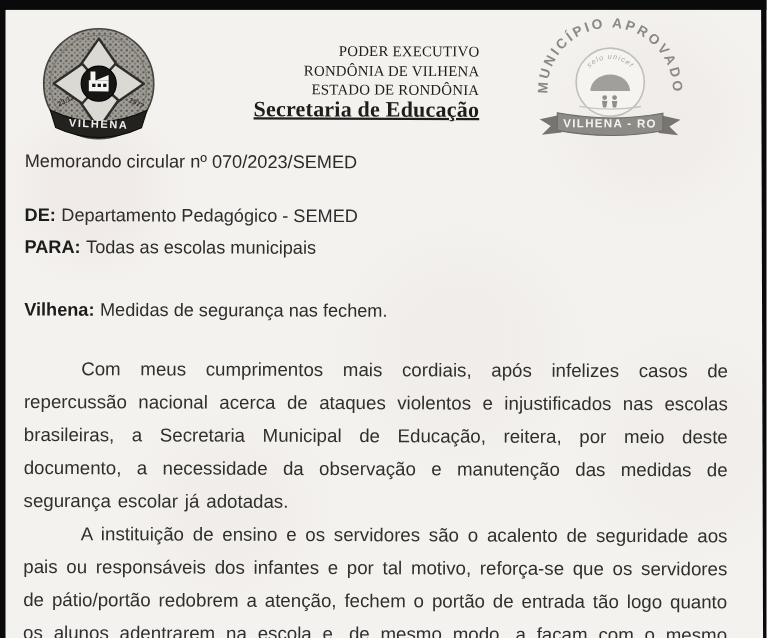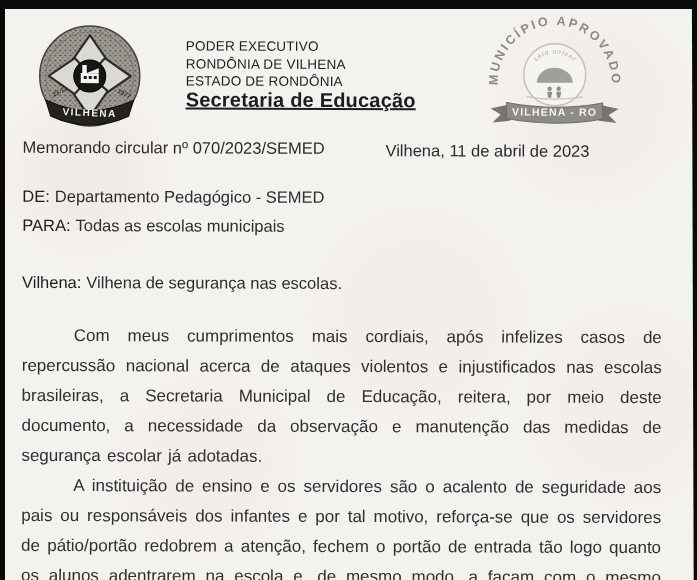--- a/index.html
+++ b/index.html
@@ -23,33 +23,34 @@
   .edge-top{left:0;top:0;width:697px;height:9px;}
   .edge-left{left:0;top:0;width:5px;height:580px;}
   .edge-right{right:0;top:0;width:6px;height:580px;clip-path:polygon(15% 0,100% 0,100% 100%,45% 100%);}
   .content{position:absolute;left:0;top:0;width:697px;height:580px;transform:rotate(0.2deg);}
 
   .seal-left{position:absolute;left:33px;top:25px;width:112px;height:110px;}
   .seal-right{position:absolute;left:478px;top:12px;width:152px;height:116px;}
 
   .letterhead{
     position:absolute;left:185px;top:38px;width:250px;
-    text-align:left;color:#1d1d1b;font-size:13.5px;line-height:17.5px;
+    text-align:right;color:#1d1d1b;font-size:13.5px;line-height:17.5px;
     letter-spacing:0.2px;
+    font-family:Liberation Serif, serif;
   }
   .letterhead .secretariat{
     font-weight:bold;font-size:20px;text-decoration:underline;margin-top:1px;
   }
 
   .memo-row{position:absolute;left:22px;top:139px;width:650px;height:22px;color:#2b2b29;font-size:16.5px;}
   .memo-ref{position:absolute;left:0;top:0;}
   .memo-date{position:absolute;left:363px;top:2px;}
 
   .field{position:absolute;left:22px;color:#2d2d2b;font-size:16.5px;}
-  .field .lbl{font-weight:normal;color:#1c1c1a;margin-right:5px;}
+  .field .lbl{font-weight:bold;color:#1c1c1a;margin-right:5px;}
   .field-de{top:188px;}
   .field-para{top:217px;}
   .field-assunto{top:274px;}
 
   .body-text{
     position:absolute;left:22px;top:322px;width:640px;
     color:#2f2f2d;font-size:17px;line-height:30px;
     text-align:justify;word-spacing:1.5px;
   }
   .body-text p{margin:0;text-indent:52px;}
@@ -121,31 +122,30 @@
       <g>
         <path d="M30 92 L12 96 L22 102 L14 110 L32 108 Z" fill="#77756f"></path>
         <path d="M122 92 L140 96 L130 102 L138 110 L120 108 Z" fill="#77756f"></path>
         <path d="M28 90 Q76 99 124 90 L124 106 Q76 115 28 106 Z" fill="#8d8b86" stroke="#6e6c66" stroke-width="1"></path>
         <text x="76" y="103" font-size="10.5" font-weight="bold" fill="#f4f3f0" text-anchor="middle" letter-spacing="1.2">VILHENA - RO</text>
       </g>
     </svg>
 
     <div class="memo-row">
       <span class="memo-ref">Memorando circular nº 070/2023/SEMED</span>
-      <span class="memo-date">Vilhena, 11 de abril de 2023</span>
     </div>
 
     <div class="field field-de">
       <span class="lbl">DE:</span><span>Departamento Pedagógico - SEMED</span>
     </div>
     <div class="field field-para">
       <span class="lbl">PARA:</span><span>Todas as escolas municipais</span>
     </div>
     <div class="field field-assunto">
-      <span class="lbl">Vilhena:</span><span>Vilhena de segurança nas escolas.</span>
+      <span class="lbl">Vilhena:</span><span>Medidas de segurança nas fechem.</span>
     </div>
 
     <div class="body-text">
       <p>Com meus cumprimentos mais cordiais, após infelizes casos de repercussão nacional acerca de ataques violentos e injustificados nas escolas brasileiras, a Secretaria Municipal de Educação, reitera, por meio deste documento, a necessidade da observação e manutenção das medidas de segurança escolar já adotadas.</p>
       <p>A instituição de ensino e os servidores são o acalento de seguridade aos pais ou responsáveis dos infantes e por tal motivo, reforça-se que os servidores de pátio/portão redobrem a atenção, fechem o portão de entrada tão logo quanto os alunos adentrarem na escola e, de mesmo modo, a façam com o mesmo quando os</p>
     </div>
 
   </div>
 
   <div class="edge edge-top"></div>

